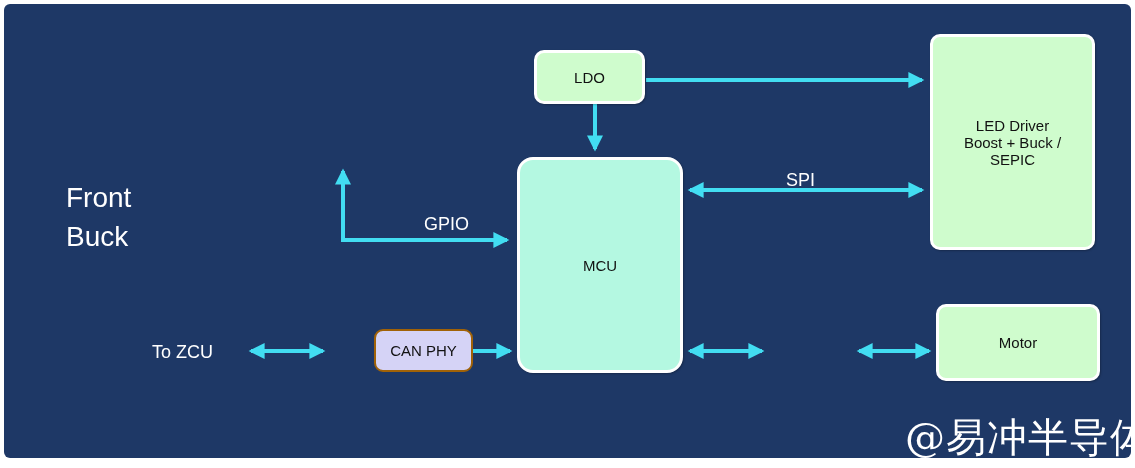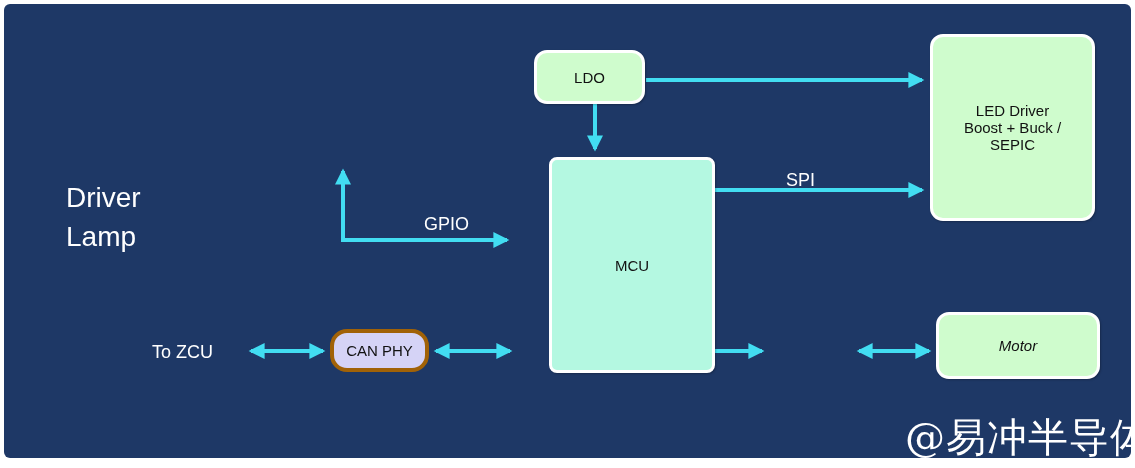--- a/index.html
+++ b/index.html
@@ -50,35 +50,36 @@
     align-items: center;
     justify-content: center;
     border: 3px solid var(--block-border);
     border-radius: 10px;
     color: var(--text-dark);
     font-size: 15px;
     text-align: center;
     white-space: pre-line;
     box-shadow: 1px 1px 2px rgba(0,0,0,0.25);
   }
-  .block.green { background: var(--block-green); border-radius: 13px; }
-  .block.mint { background: var(--block-mint); border-radius: 8px; margin-left: 32px; }
+  .block.green { background: var(--block-green); }
+  .block.mint { background: var(--block-mint); border-radius: 16px; }
   .block.lavender {
     background: var(--block-lavender);
-    border: 4px solid #a16207;
-    border-radius: 17px;
+    border: 2px solid #a16207;
+    border-radius: 9px;
     box-shadow: none;
+    margin-left: 44px;
   }
   .hsd   { left: 245px; top: 86px;  width: 165px; height: 79px; }
   .ldo   { left: 534px; top: 50px;  width: 111px; height: 54px; }
   .mcu   { left: 517px; top: 157px; width: 166px; height: 216px; }
-  .led   { left: 930px; top: 34px;  width: 165px; height: 187px; }
+  .led   { left: 930px; top: 34px;  width: 165px; height: 216px; }
   .can   { left: 330px; top: 329px; width: 99px;  height: 43px; }
   .lin   { left: 769px; top: 329px; width: 83px;  height: 43px; }
-  .motor { left: 936px; top: 312px; width: 164px; height: 67px; font-style: italic; }
+  .motor { left: 936px; top: 304px; width: 164px; height: 77px; }
   .free-label {
     position: absolute;
     color: var(--text-light);
     font-size: 18px;
   }
   .title {
     position: absolute;
     left: 66px; top: 178px;
     width: 110px;
     color: var(--text-light);
@@ -97,21 +98,21 @@
     letter-spacing: 1px;
     white-space: nowrap;
   }
 </style>
 </head>
 <body>
 
 <div class="canvas">
   <div class="panel"></div>
 
-  <div class="title">Driver Lamp</div>
+  <div class="title">Front Buck</div>
 
   <svg class="arrow-layer" viewBox="0 0 1135 468" xmlns="http://www.w3.org/2000/svg">
     <defs>
       <marker id="ah" viewBox="0 0 10 10" refX="8.5" refY="5" markerWidth="4.5" markerHeight="4" orient="auto-start-reverse">
         <path class="arrowhead" d="M0 0 L10 5 L0 10 z"></path>
       </marker>
     </defs>
     <line class="arrow-line" x1="646" y1="80" x2="922" y2="80" marker-end="url(#ah)"></line>
     <line class="arrow-line" x1="595" y1="104" x2="595" y2="149" marker-end="url(#ah)"></line>
     <line class="arrow-line" x1="690" y1="190" x2="922" y2="190" marker-start="url(#ah)" marker-end="url(#ah)"></line>

